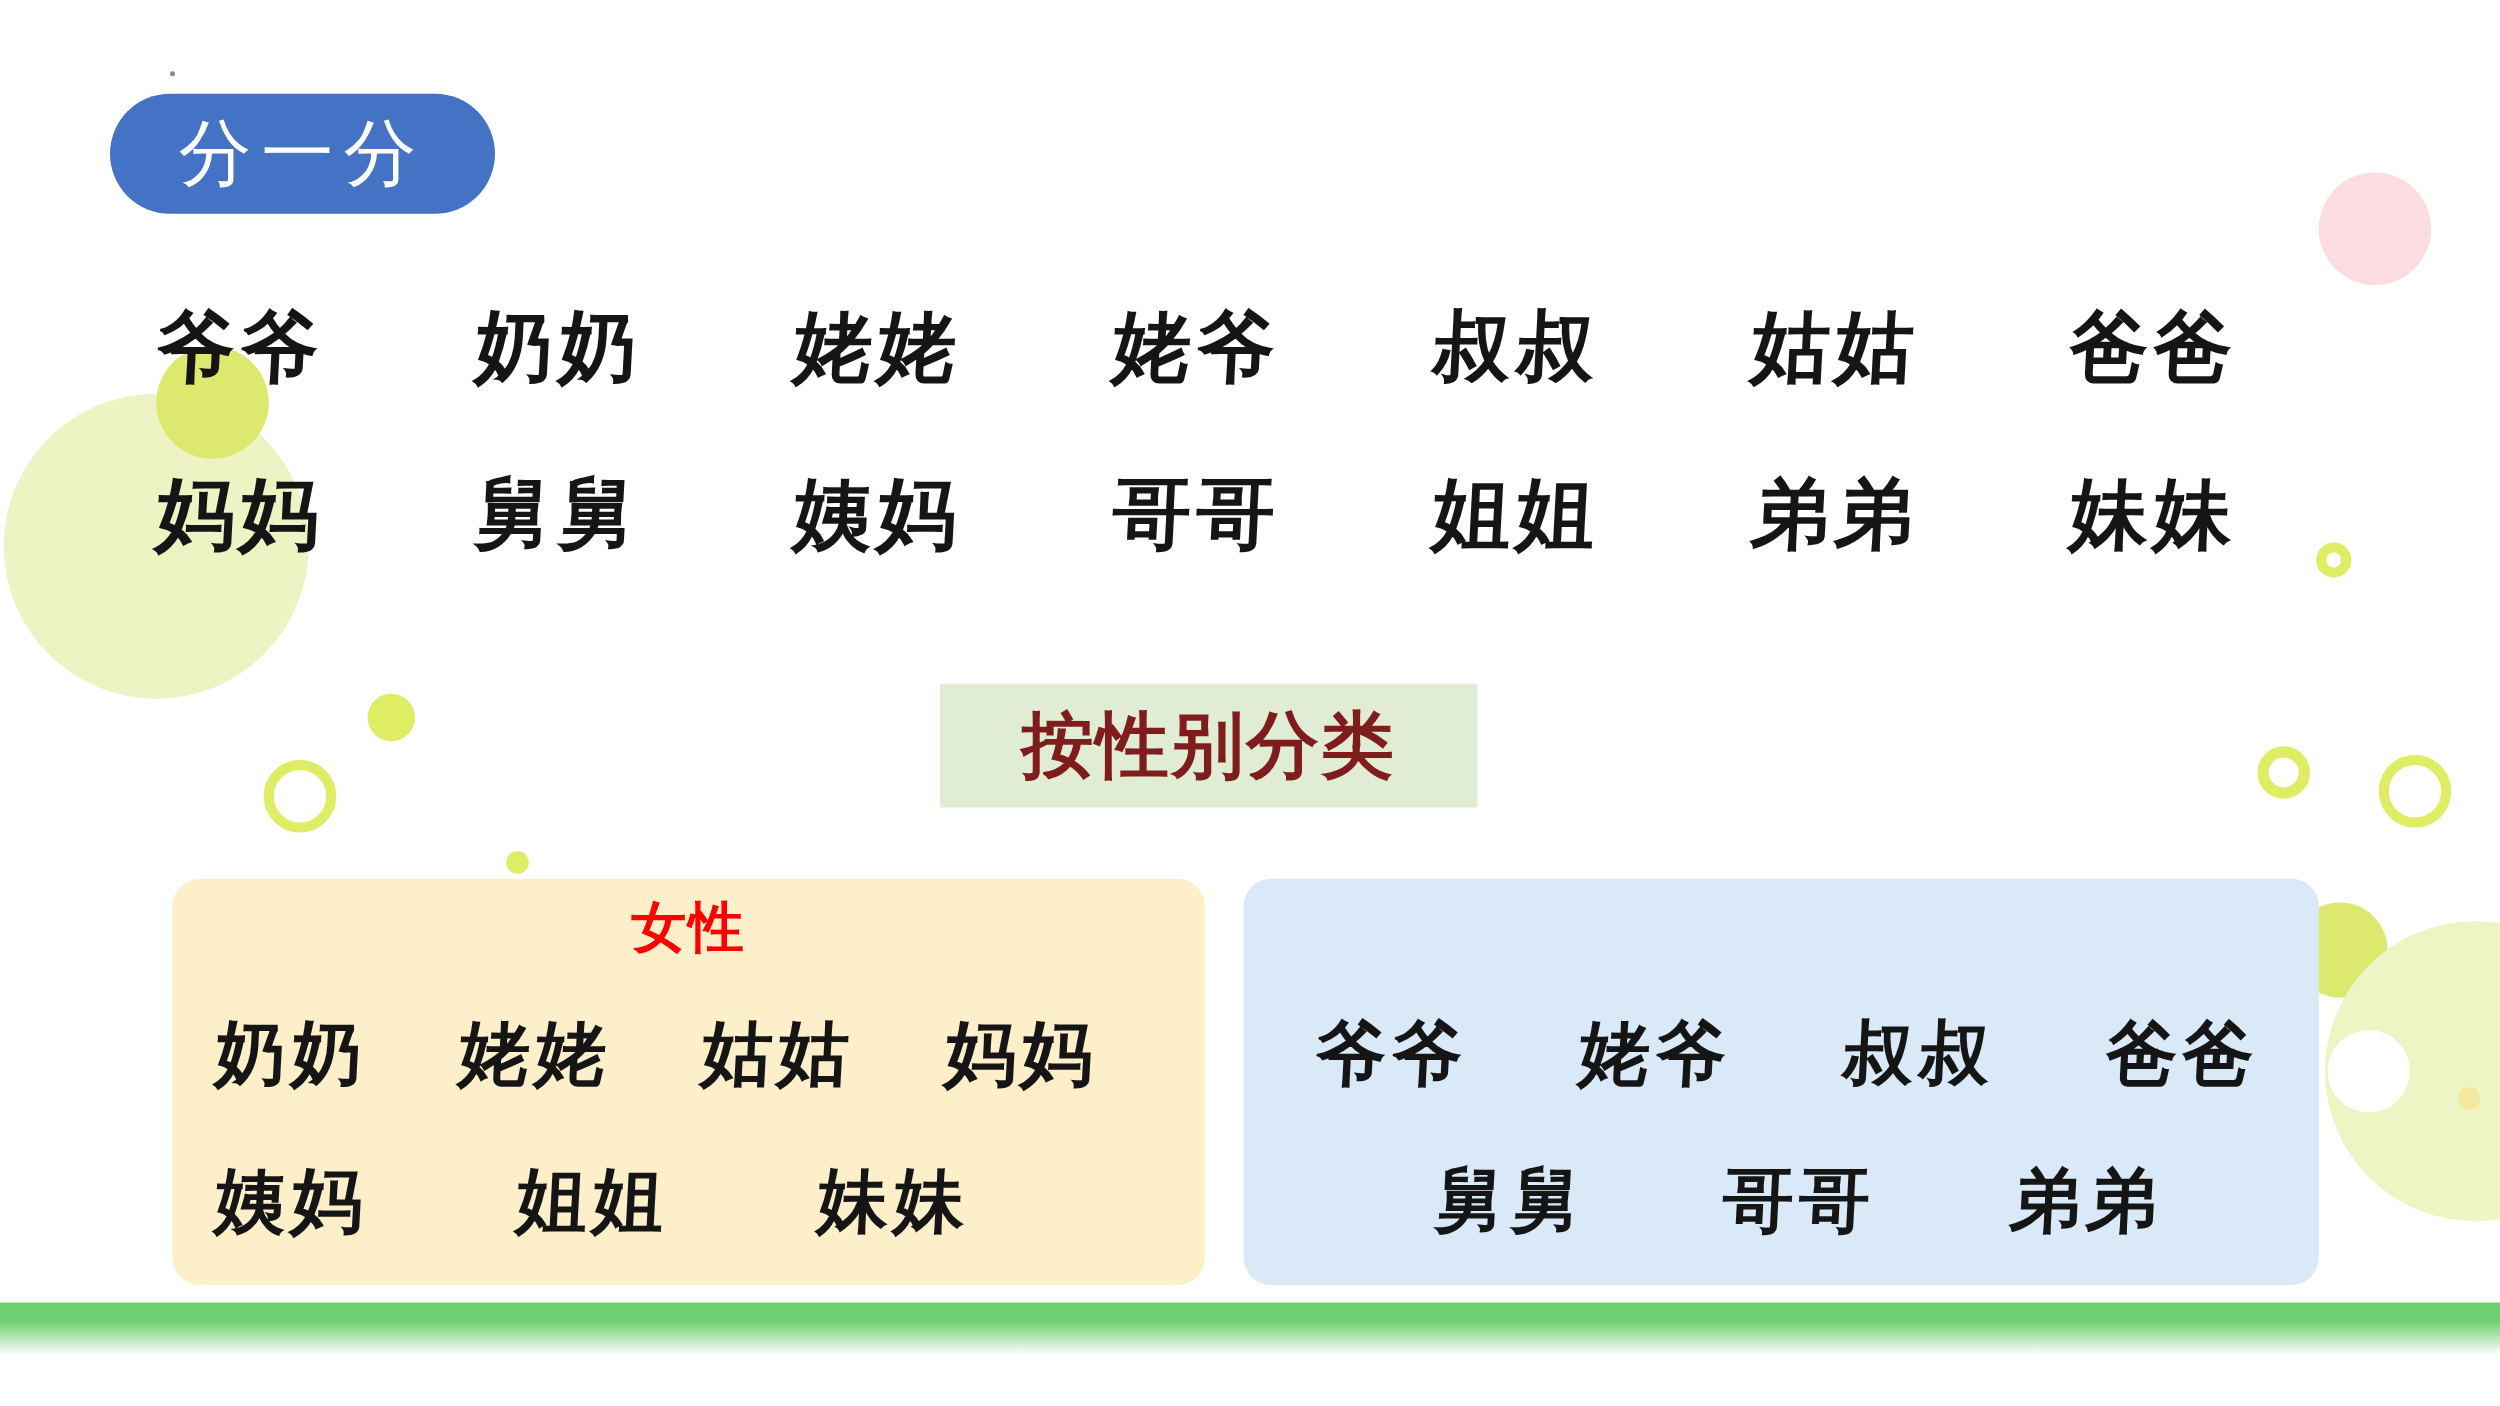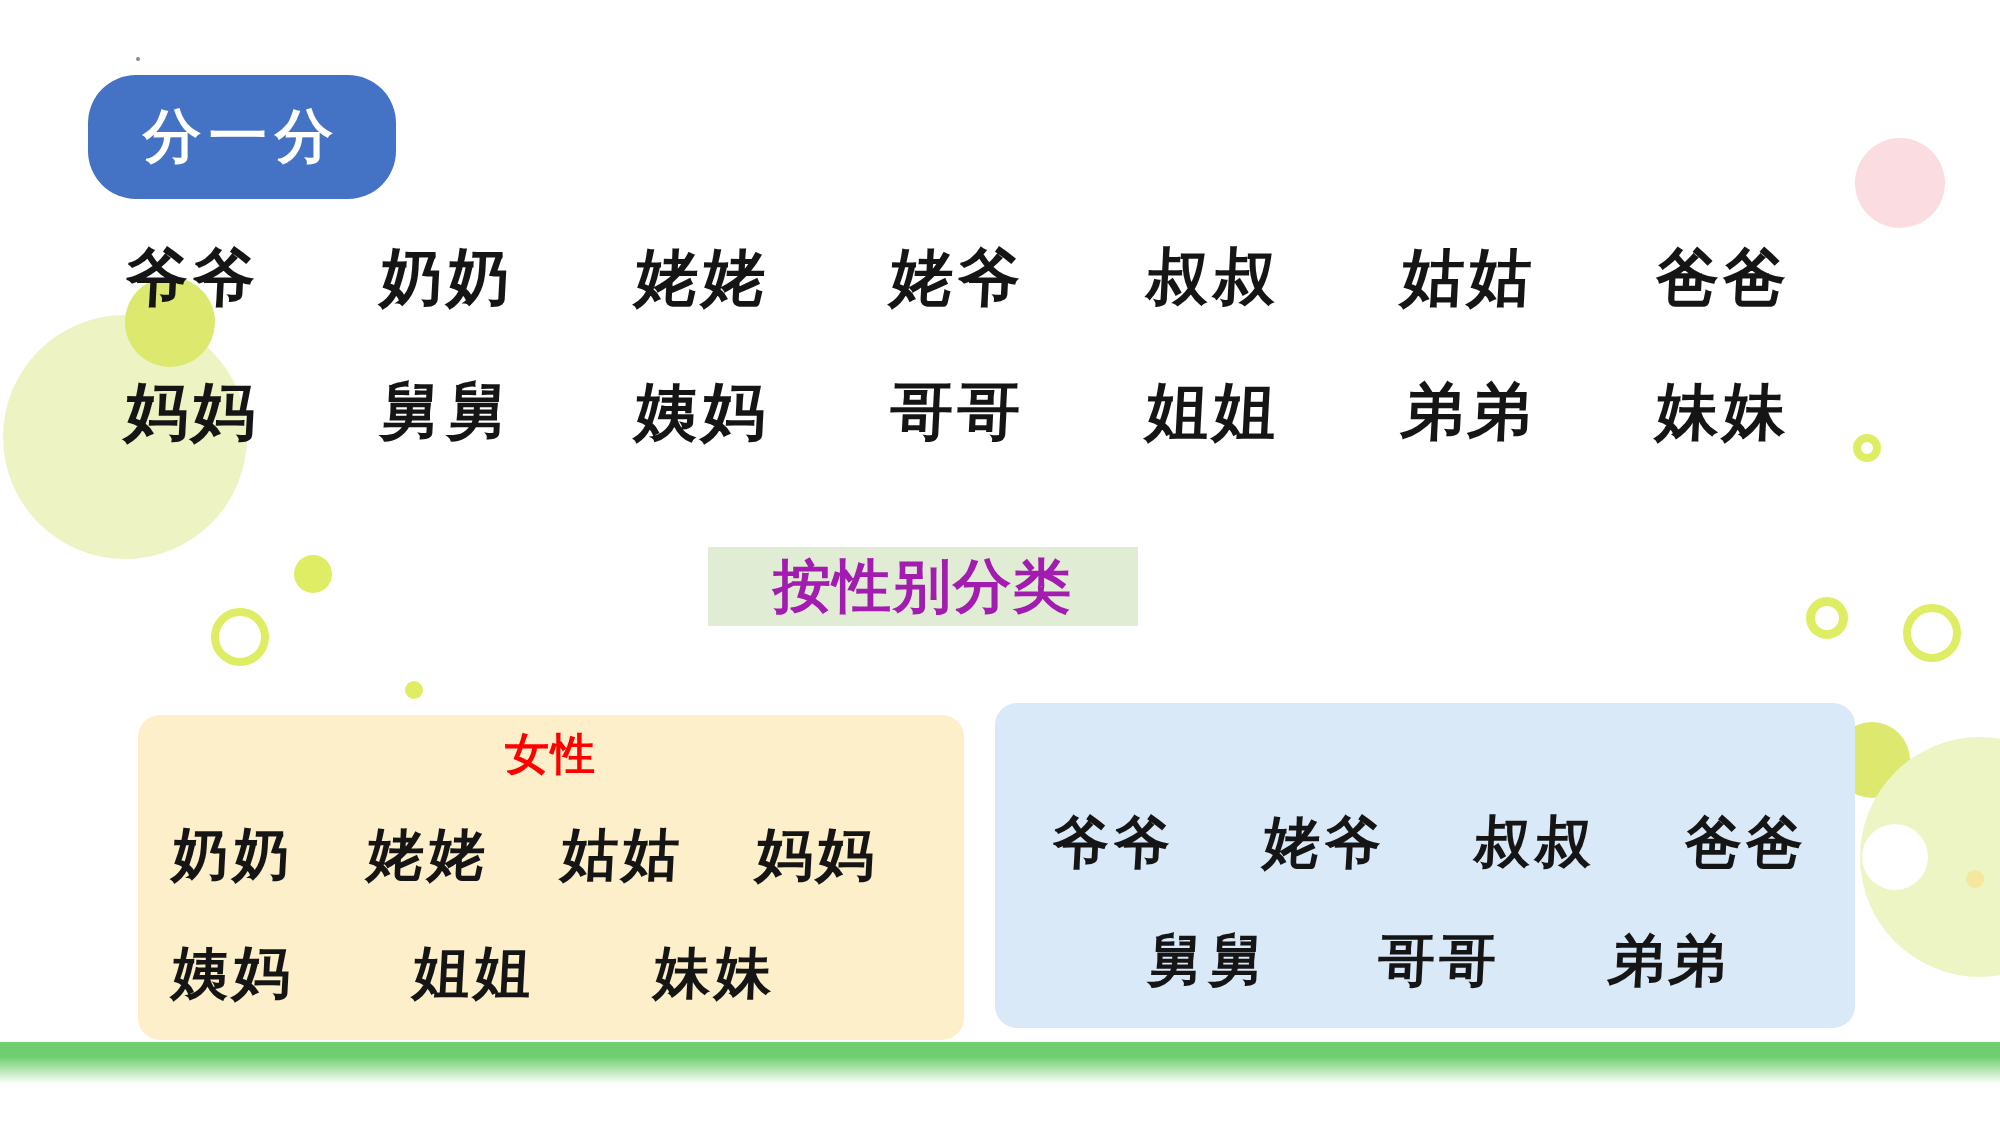--- a/index.html
+++ b/index.html
@@ -5,43 +5,43 @@
   html,body{margin:0;padding:0;background:#fff;}
   .slide{
     position:relative;width:2000px;height:1125px;overflow:hidden;
     background:#ffffff;font-family:"DejaVu Sans",sans-serif;
   }
   
   .circ{position:absolute;border-radius:50%;}
   .ring{position:absolute;border-radius:50%;background:transparent;}
   
   .title-pill{
-    position:absolute;left:88px;top:75px;width:308px;height:124px;
+    position:absolute;left:88px;top:75px;width:308px;height:96px;
     background:#4472C4;border-radius:48px;
     display:flex;align-items:center;justify-content:center;
-    color:#ffffff;font-size:58px;font-weight:bold;letter-spacing:8px;
+    color:#ffffff;font-size:58px;font-weight:normal;letter-spacing:8px;
   }
   
   .bank-row{
     position:absolute;left:125px;width:1665px;height:90px;
     display:flex;justify-content:space-between;align-items:center;
   }
   .w{
     font-size:63px;font-weight:bold;color:#151515;
     letter-spacing:4px;white-space:nowrap;transform:skewX(-3deg);
   }
   
   .category-box{
-    position:absolute;left:708px;top:547px;width:430px;height:79px;
+    position:absolute;left:752px;top:547px;width:430px;height:99px;
     background:#E0EDD4;display:flex;align-items:center;justify-content:center;
-    font-size:58px;font-weight:bold;color:#a21caf;letter-spacing:2px;
+    font-size:58px;font-weight:bold;color:#7f1d1d;letter-spacing:2px;
   }
   
   .gender-box{position:absolute;top:703px;height:325px;border-radius:22px;}
-  .female{left:138px;width:826px;background:#FCEFC9;margin-top:12px;}
+  .female{left:138px;width:826px;background:#FCEFC9;}
   .male{left:995px;width:860px;background:#DAE9F8;}
   .gender-title{
     position:absolute;top:10px;left:0;width:100%;text-align:center;
     color:#FF0000;font-size:44px;font-weight:bold;letter-spacing:2px;
   }
   .gbox-row{
     position:absolute;display:flex;justify-content:space-between;align-items:center;height:80px;
   }
   .gbox-row .w{font-size:57px;}
   .female .rowA{top:100px;left:34px;width:706px;}

